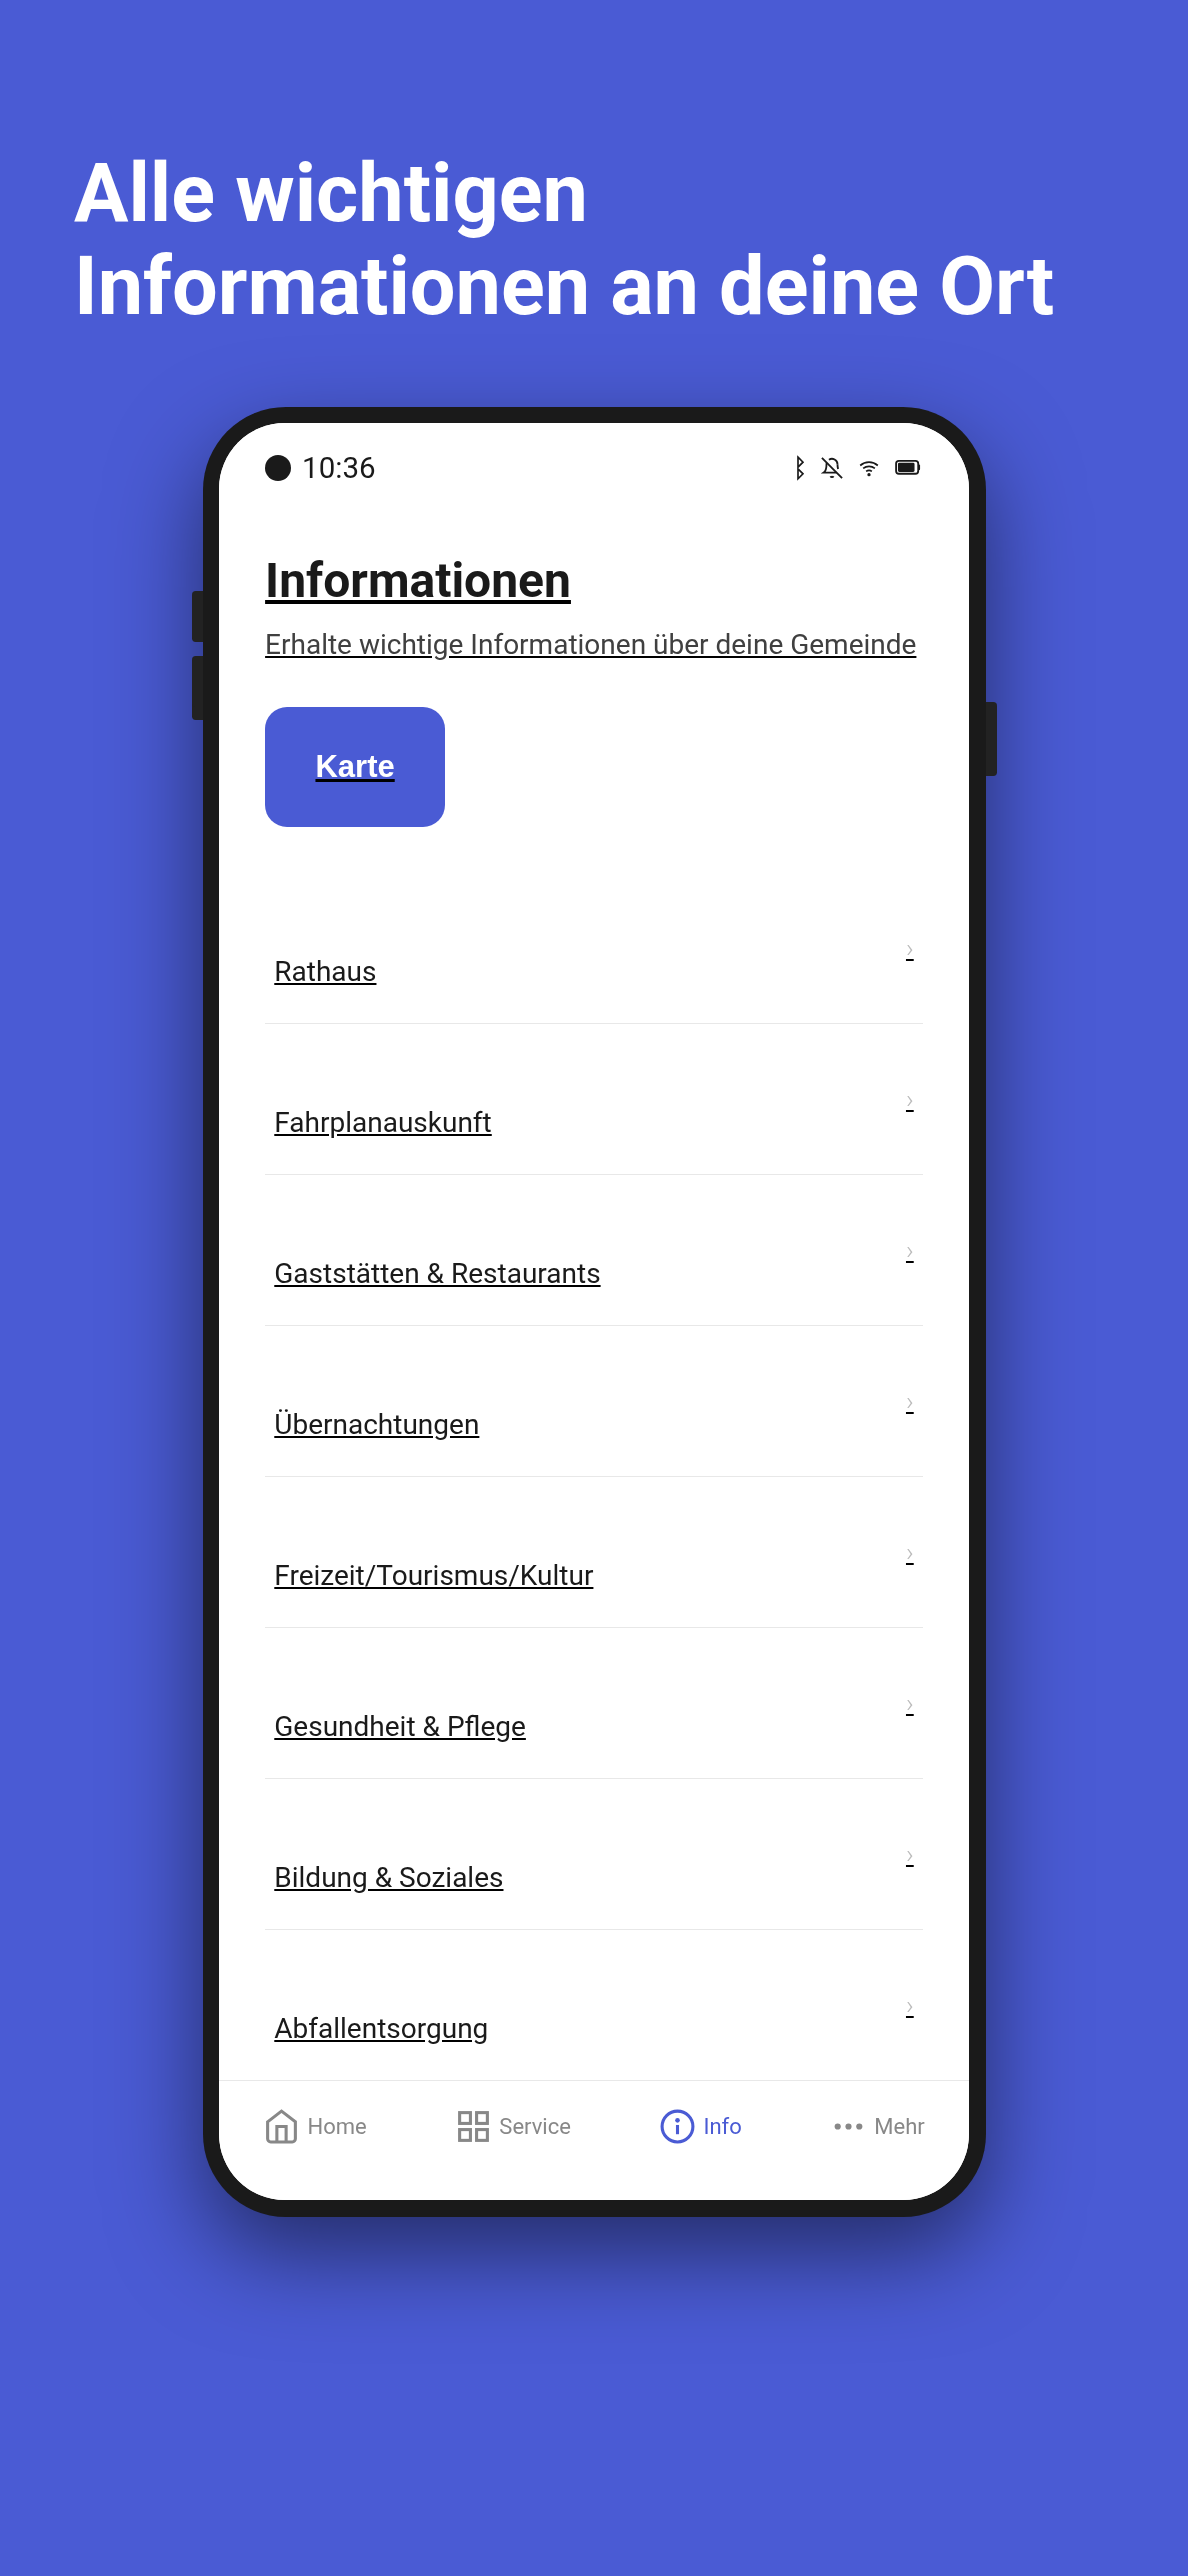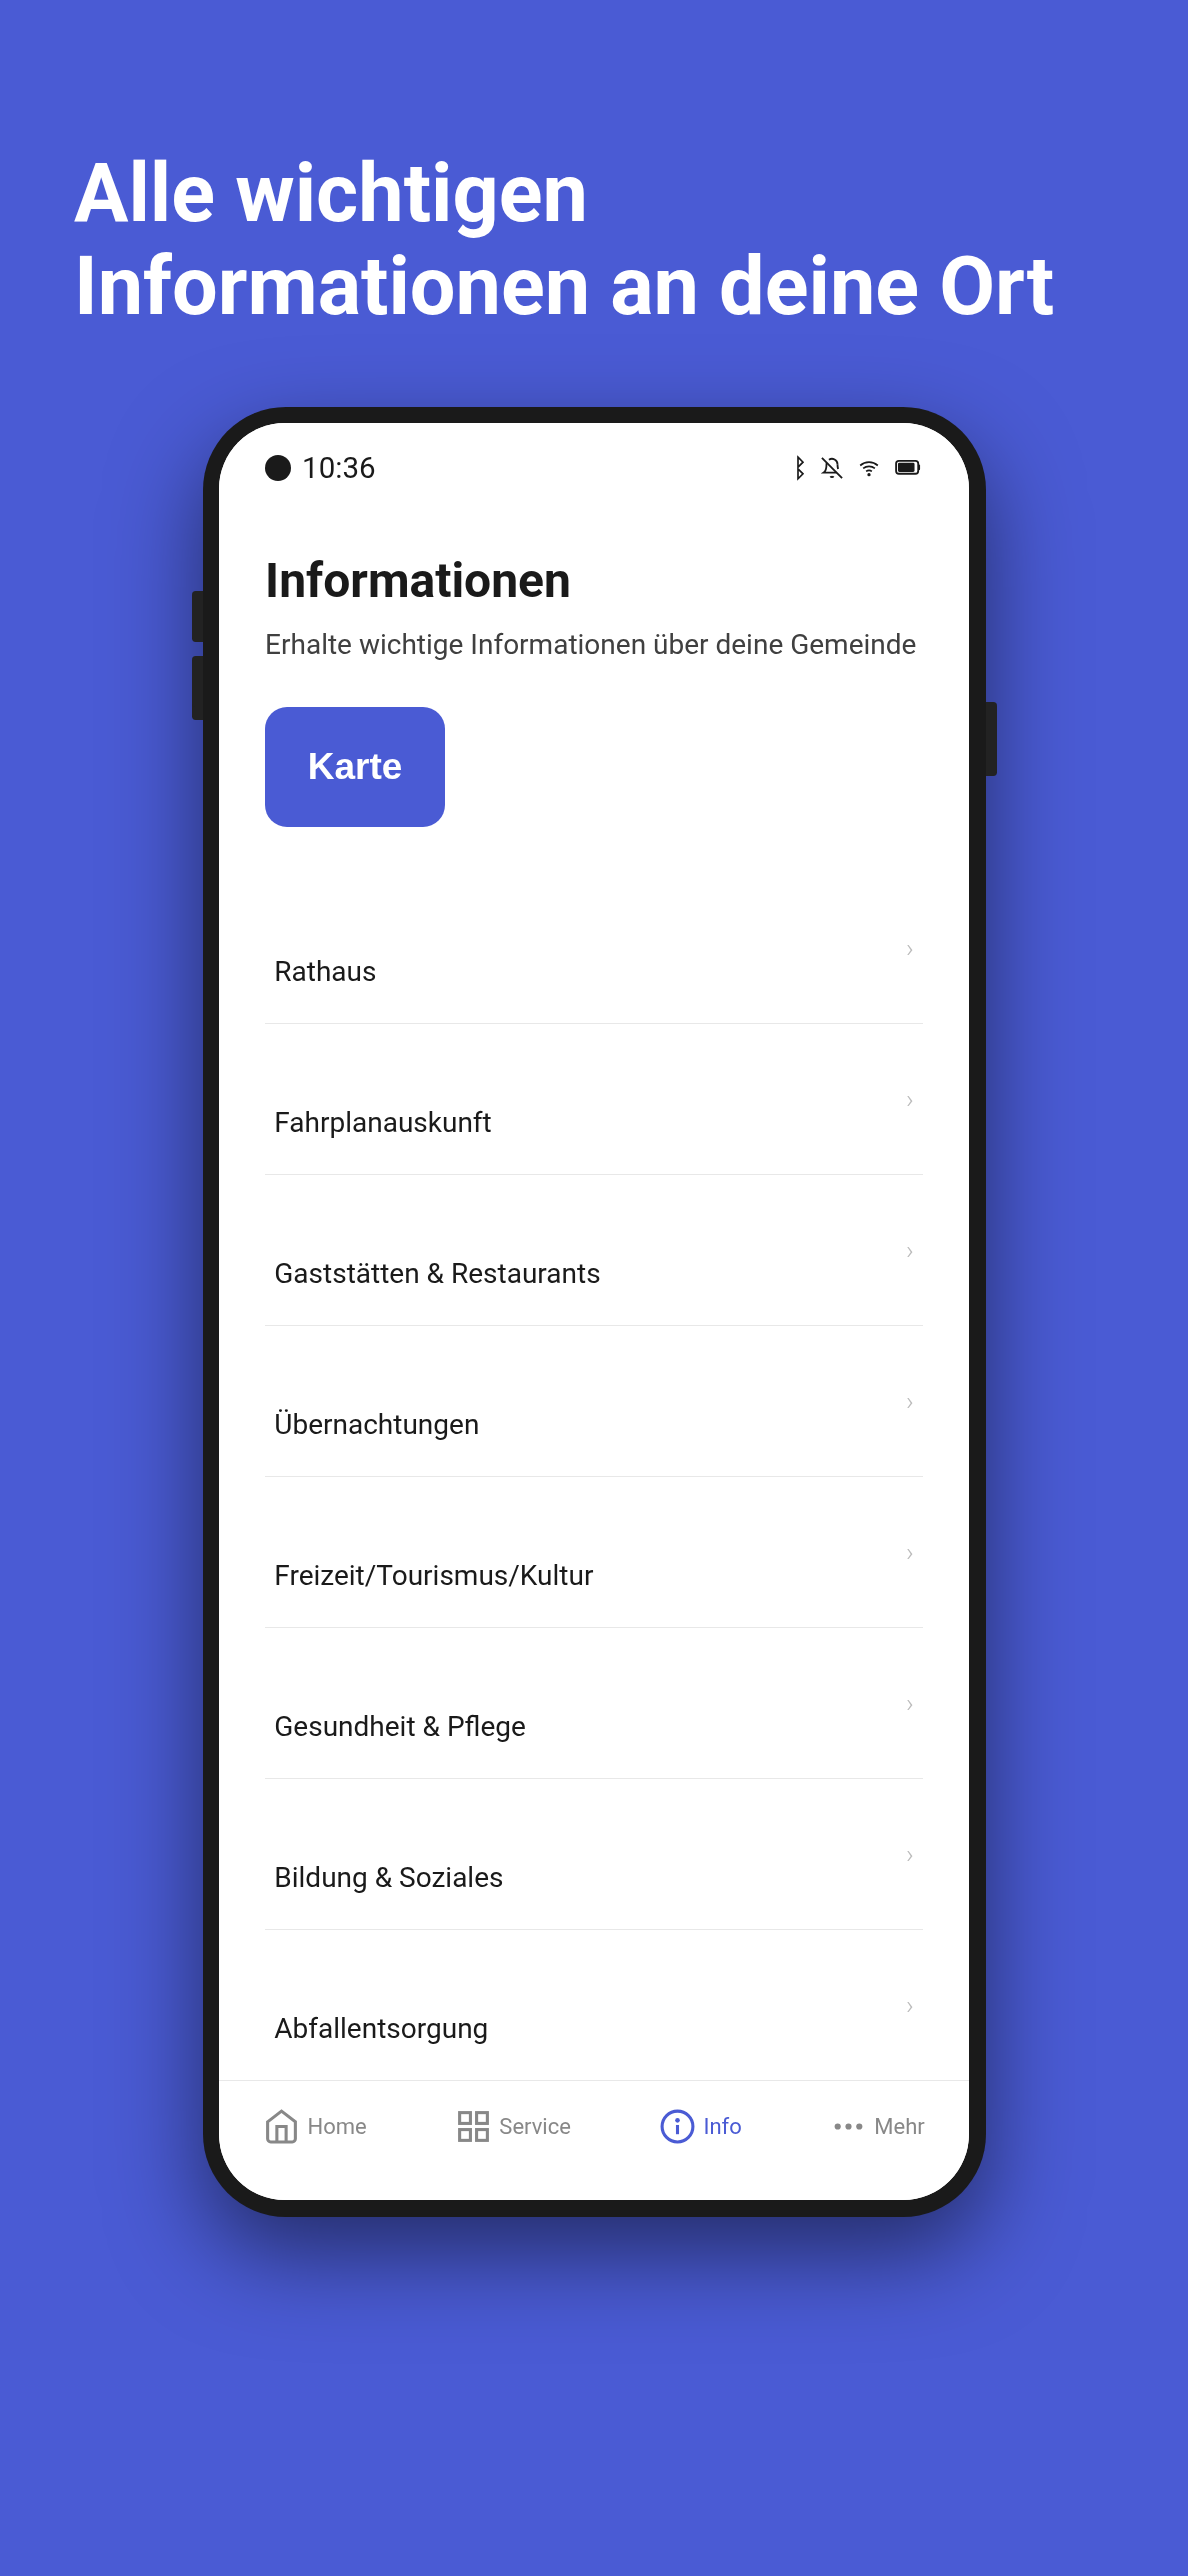--- a/index.html
+++ b/index.html
@@ -127,20 +127,21 @@
       align-items: center;
       gap: 13px;
       font-size: 24px;
       color: #1a1a1a;
     }
 
     
     .app-content {
       background: white;
       padding: 55px 46px 0 46px;
+      text-decoration: underline;
     }
 
     .app-title {
       font-size: 48px;
       font-weight: 700;
       color: #1a1a1a;
       margin-bottom: 18.4px;
     }
 
     .app-subtitle {
@@ -156,21 +157,21 @@
       margin-bottom: 46px;
     }
 
     .quick-btn {
       background: #4a5bd4;
       color: white;
       border: none;
       border-radius: 22px;
       width: 180px;
       height: 120px;
-      font-size: 37px;
+      font-size: 31px;
       font-weight: 600;
       cursor: pointer;
       display: flex;
       align-items: center;
       justify-content: center;
     }
 
     
     .list-section {
       background: white;

